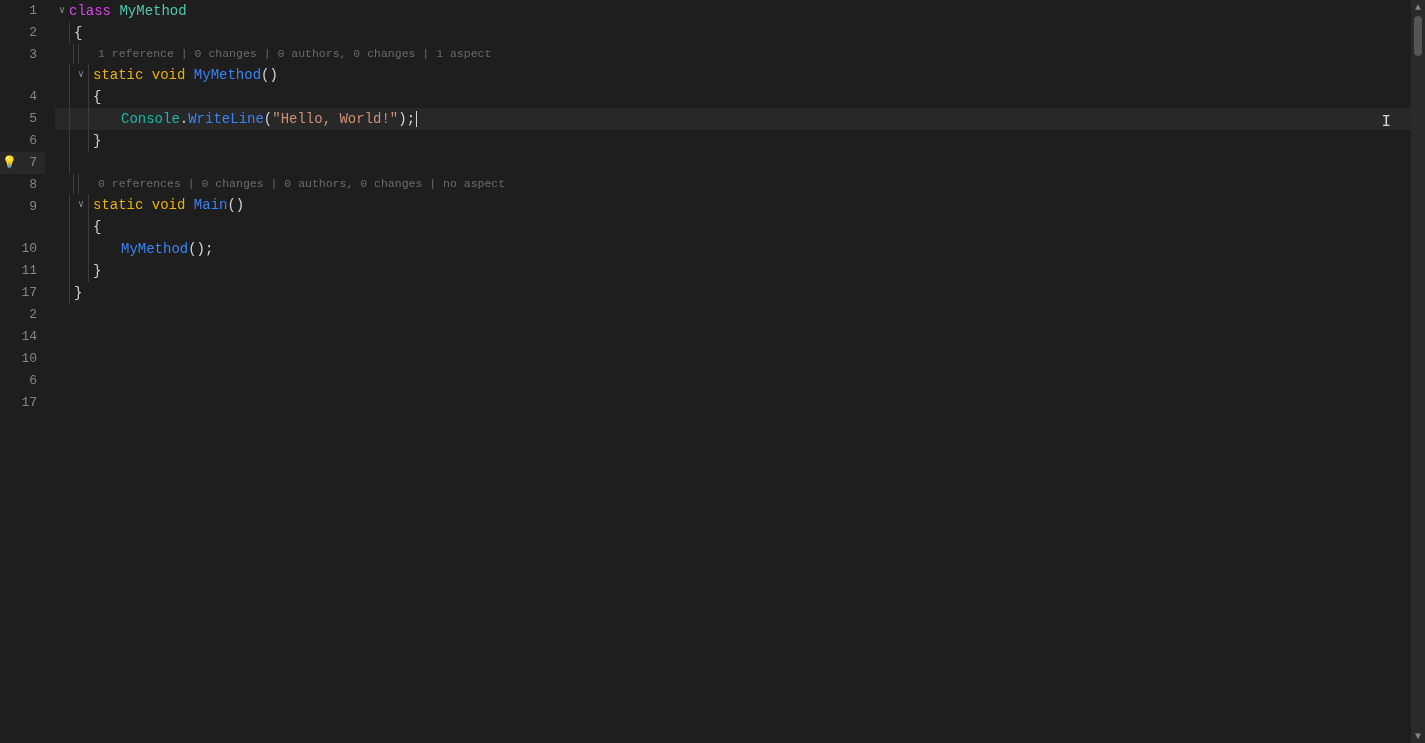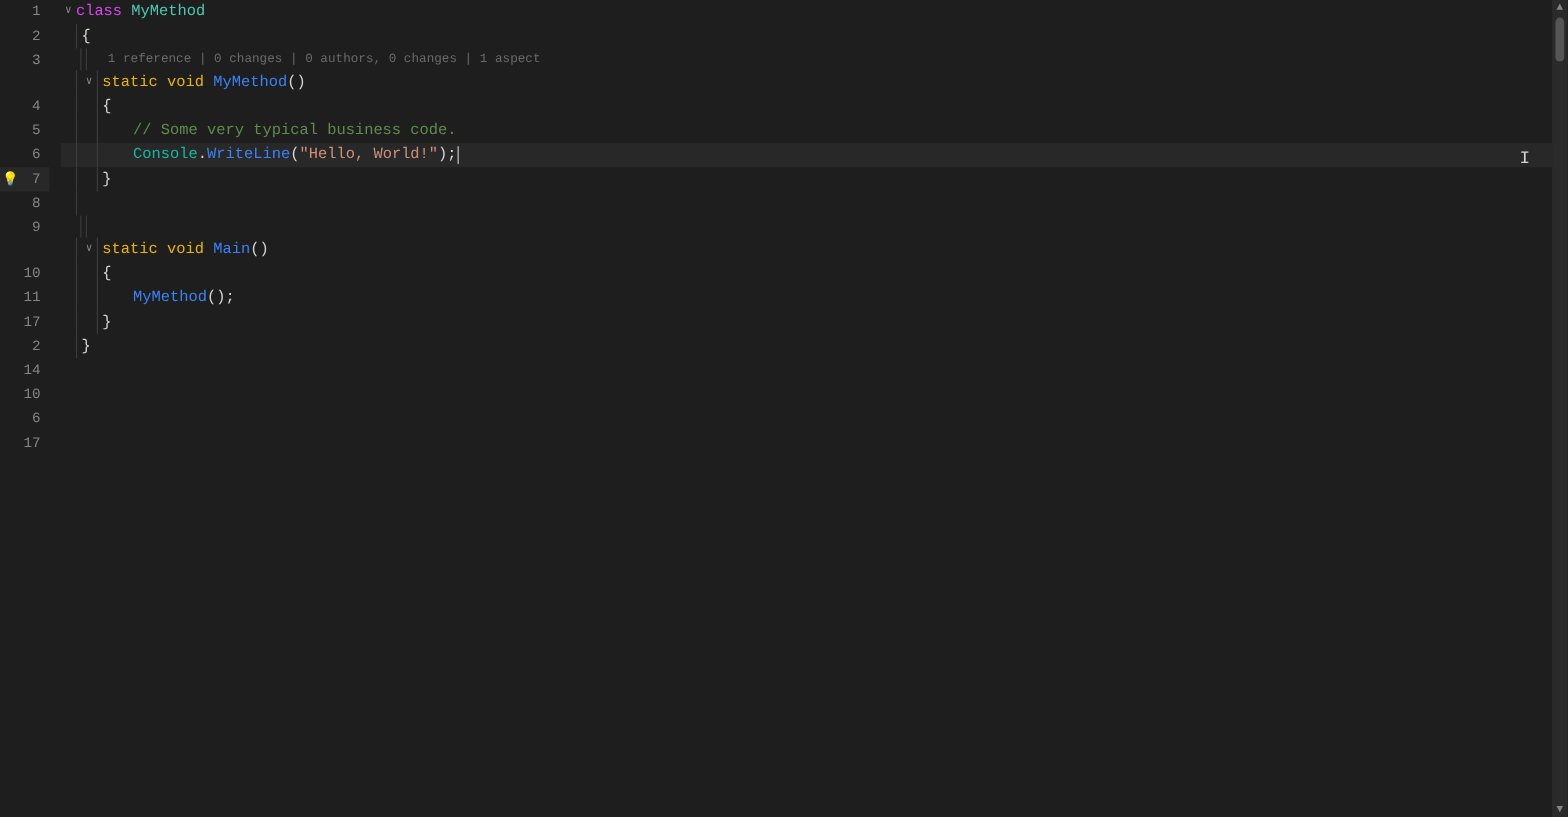--- a/index.html
+++ b/index.html
@@ -246,28 +246,20 @@
     </div>
 
     <div class="code-line">
       <span style="display:inline-block;width:14px;"></span>
       <span style="display:inline-block;width:1px;height:22px;background:#3c3c3c;margin-right:4px;"></span>
       <span style="display:inline-block;width:14px;"></span>
       <span style="display:inline-block;width:1px;height:22px;background:#3c3c3c;margin-right:4px;"></span>
       <span class="bracket">{</span>
     </div>
 
-    <div class="code-line">
-      <span style="display:inline-block;width:14px;"></span>
-      <span style="display:inline-block;width:1px;height:22px;background:#3c3c3c;margin-right:4px;"></span>
-      <span style="display:inline-block;width:14px;"></span>
-      <span style="display:inline-block;width:1px;height:22px;background:#3c3c3c;margin-right:4px;"></span>
-      <span style="display:inline-block;width:28px;"></span>
-      <span class="comment">// Some very typical business code.</span>
-    </div>
 
     <div class="code-line" style="background:#282828;width:100%;">
       <span style="display:inline-block;width:14px;"></span>
       <span style="display:inline-block;width:1px;height:22px;background:#3c3c3c;margin-right:4px;"></span>
       <span style="display:inline-block;width:14px;"></span>
       <span style="display:inline-block;width:1px;height:22px;background:#3c3c3c;margin-right:4px;"></span>
       <span style="display:inline-block;width:28px;"></span>
       <span class="console-cls">Console</span><span class="punct">.</span><span class="method">WriteLine</span><span class="bracket">(</span><span class="str">"Hello, World!"</span><span class="bracket">)</span><span class="punct">;</span><span class="cursor"></span>
       
       <span style="position:absolute;right:20px;top:3px;color:#d4d4d4;font-size:16px;font-weight:100;">I</span>
@@ -283,20 +275,21 @@
 
     <div class="code-line">
       <span style="display:inline-block;width:14px;"></span>
       <span style="display:inline-block;width:1px;height:22px;background:#3c3c3c;margin-right:4px;"></span>
     </div>
 
     <div class="meta-line">
       <span style="display:inline-block;width:14px;"></span>
       <span style="display:inline-block;width:1px;height:20px;background:#3c3c3c;margin-right:4px;"></span>
       <span style="display:inline-block;width:1px;height:20px;background:#3c3c3c;margin-right:19px;"></span>
+      <span>0 references | 0 changes | 0 authors, 0 changes | no aspect</span>
     </div>
 
     <div class="code-line">
       <span style="display:inline-block;width:14px;"></span>
       <span style="display:inline-block;width:1px;height:22px;background:#3c3c3c;margin-right:4px;"></span>
       <span class="collapse-btn">∨</span>
       <span style="display:inline-block;width:1px;height:22px;background:#3c3c3c;margin-right:4px;"></span>
       <span class="kw">static </span><span class="kw">void </span><span class="method">Main</span><span class="bracket">()</span>
     </div>
 

